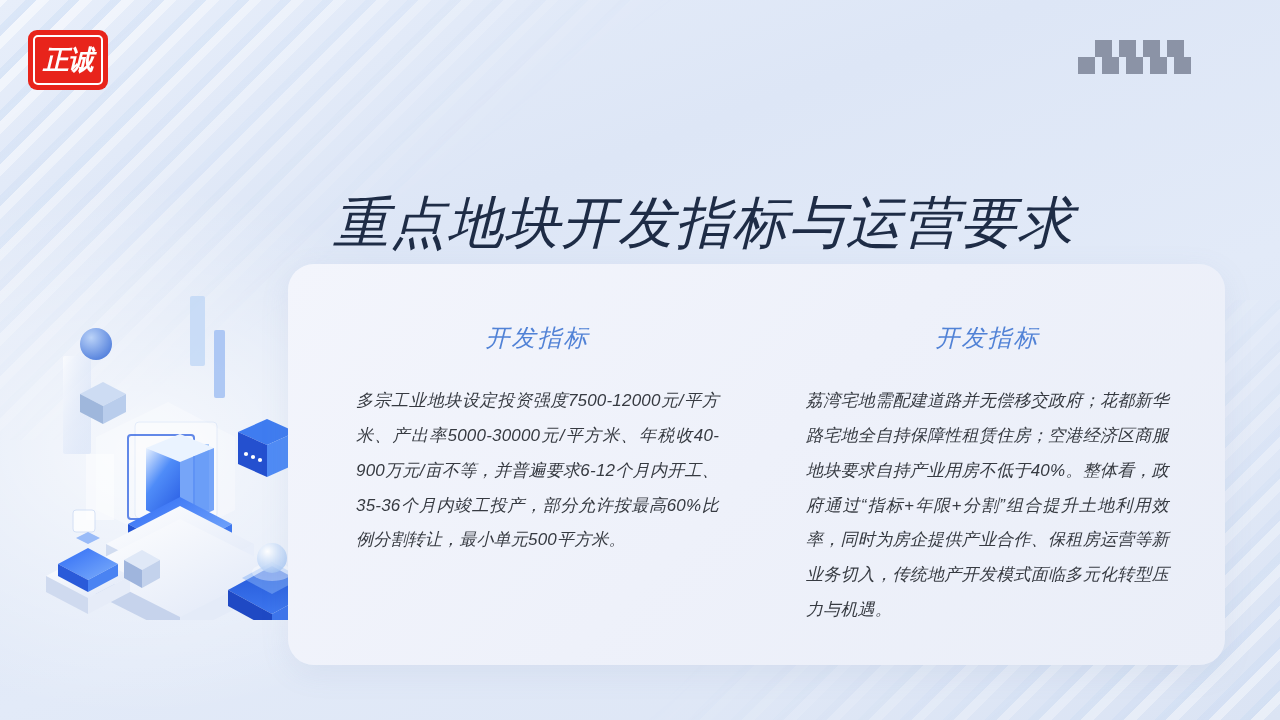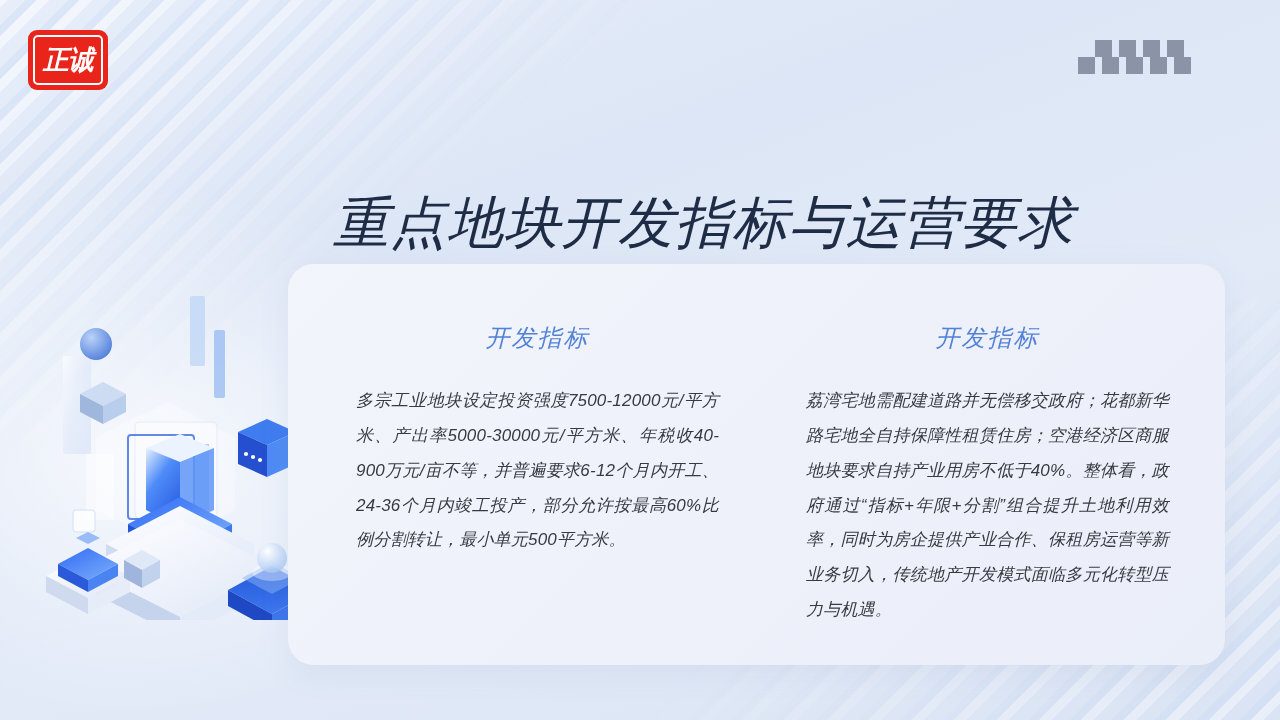--- a/index.html
+++ b/index.html
@@ -320,21 +320,21 @@
       <polygon points="96,288 114,278 132,288 114,298" fill="#dfe8f7"></polygon>
       <polygon points="96,288 96,306 114,316 114,298" fill="#9fb5dd"></polygon>
       <polygon points="132,288 132,306 114,316 114,298" fill="#c3d2ec"></polygon>
     </g>
   </svg>
 
   <div id="card">
 
     <div class="col">
       <div class="col-heading">开发指标</div>
-      <div class="col-body">多宗工业地块设定投资强度7500-12000元/平方米、产出率5000-30000元/平方米、年税收40-900万元/亩不等，并普遍要求6-12个月内开工、24-36个月内竣工投产，部分允许按最高60%比例分割转让，最小单元500平方米。</div>
+      <div class="col-body">多宗工业地块设定投资强度7500-12000元/平方米、产出率5000-30000元/平方米、年税收40-900万元/亩不等，并普遍要求6-12个月内开工、35-36个月内竣工投产，部分允许按最高60%比例分割转让，最小单元500平方米。</div>
     </div>
 
     <div class="col">
       <div class="col-heading">开发指标</div>
       <div class="col-body">荔湾宅地需配建道路并无偿移交政府；花都新华路宅地全自持保障性租赁住房；空港经济区商服地块要求自持产业用房不低于40%。整体看，政府通过“指标+年限+分割”组合提升土地利用效率，同时为房企提供产业合作、保租房运营等新业务切入，传统地产开发模式面临多元化转型压力与机遇。</div>
     </div>
 
   </div>
 </div>
 

